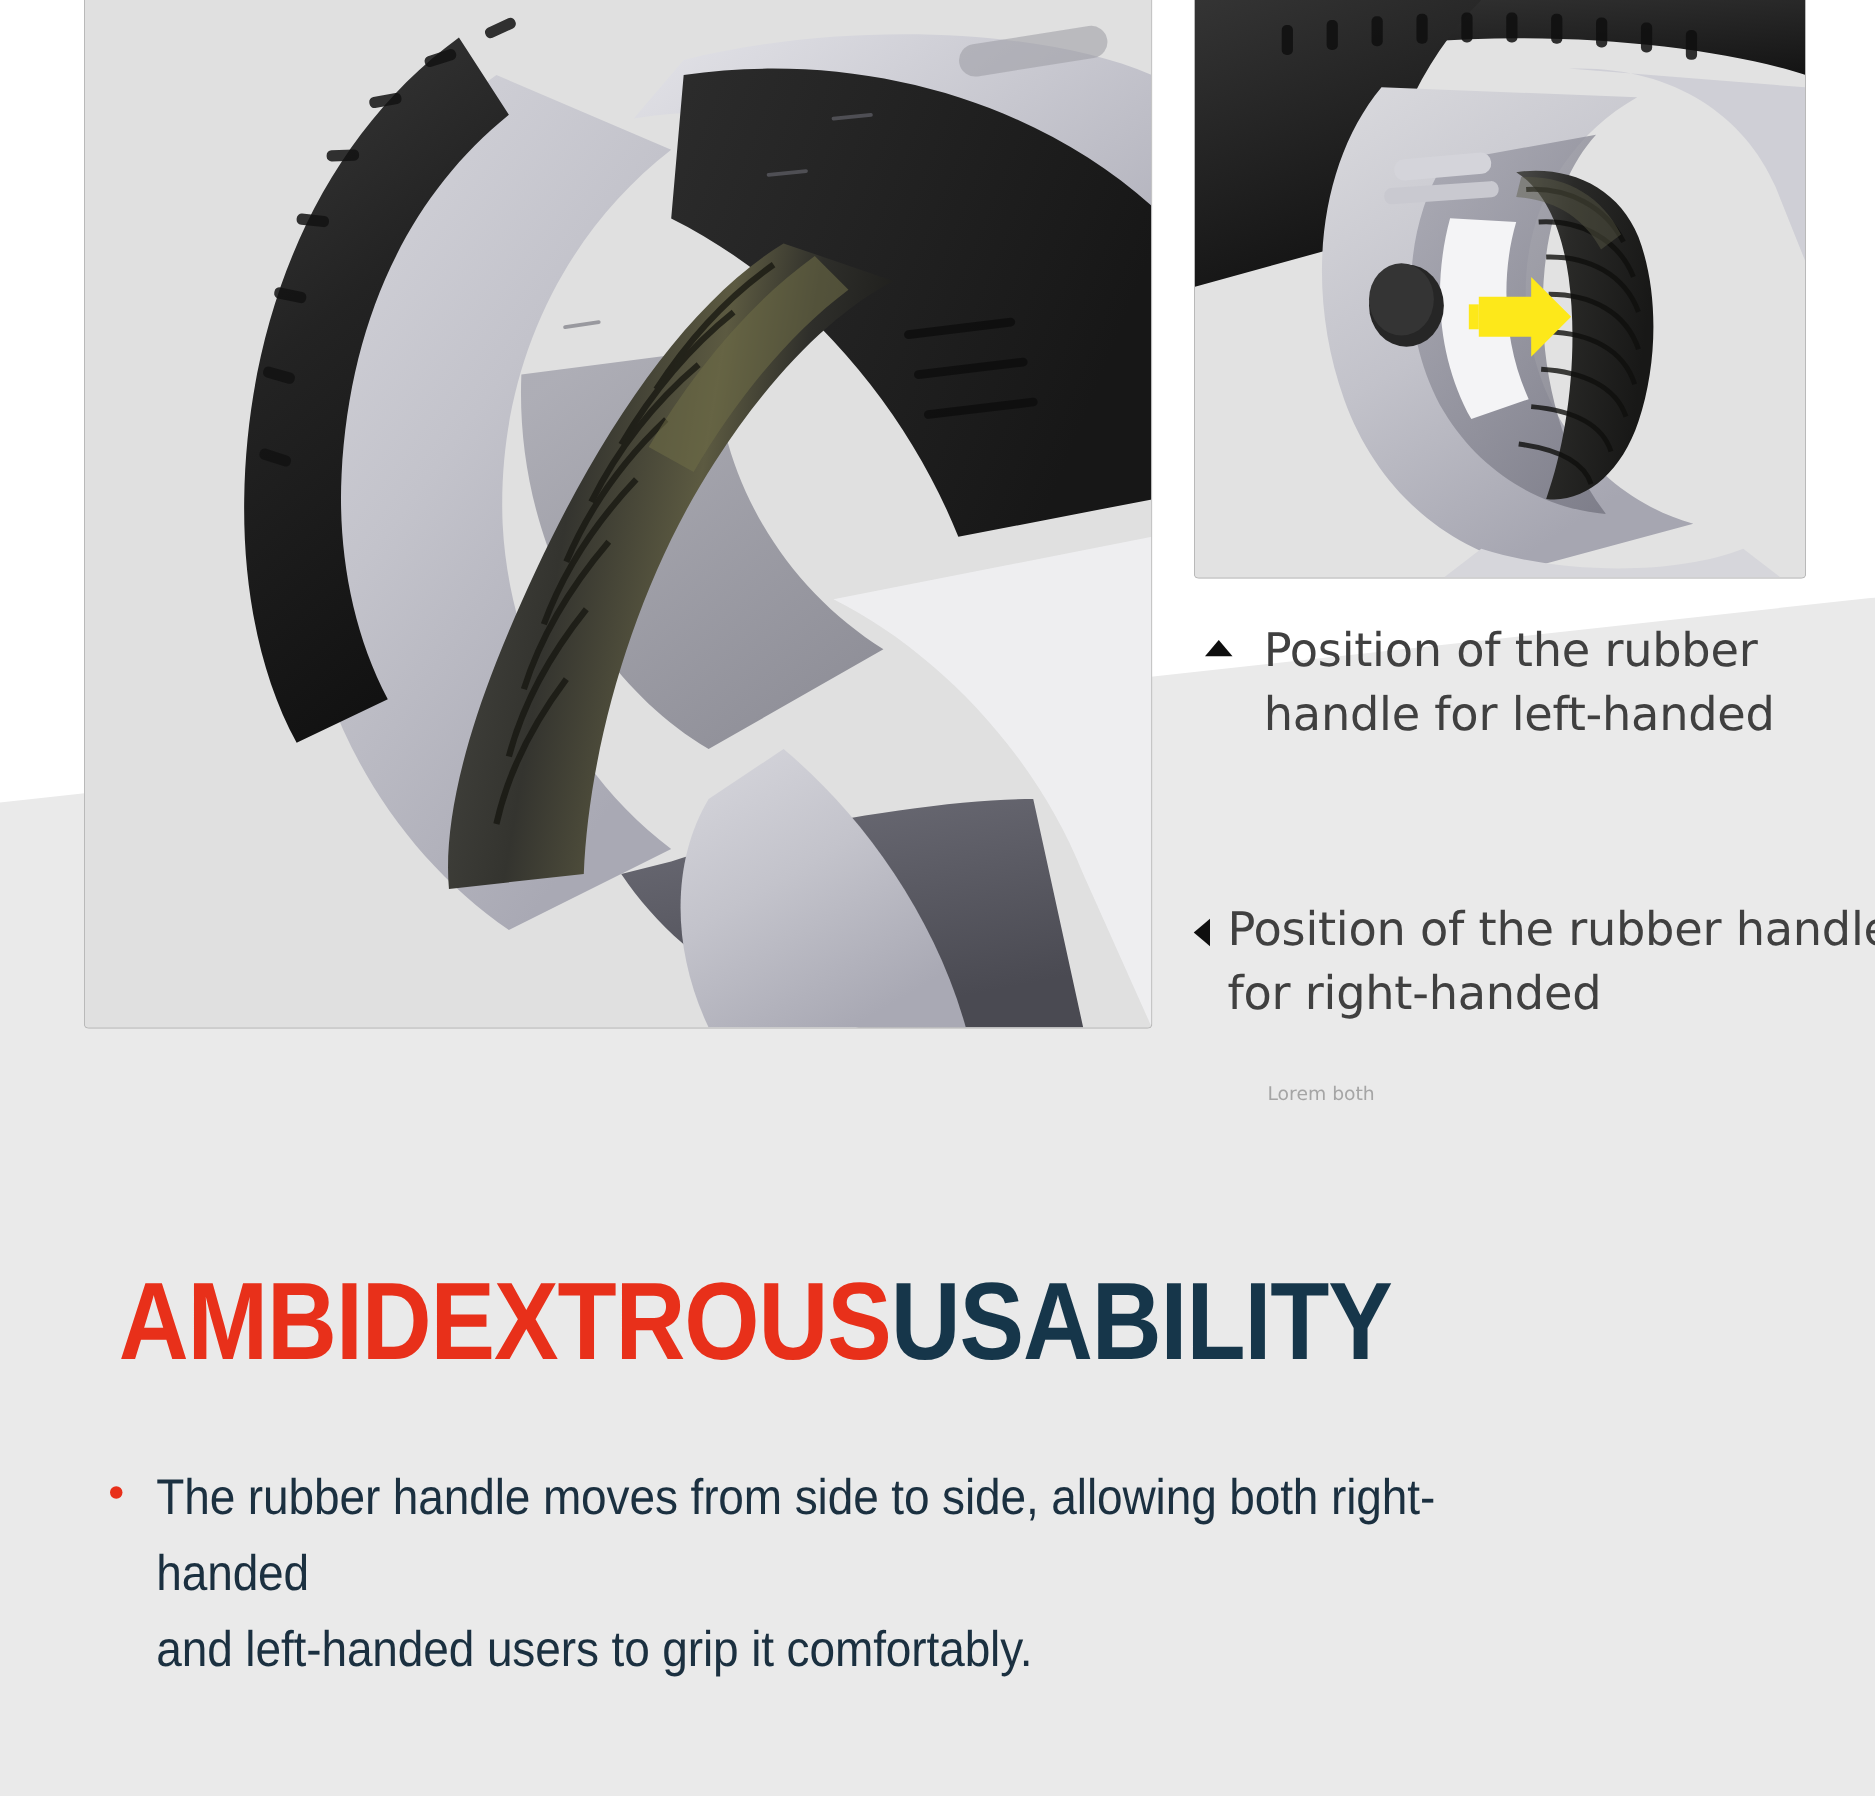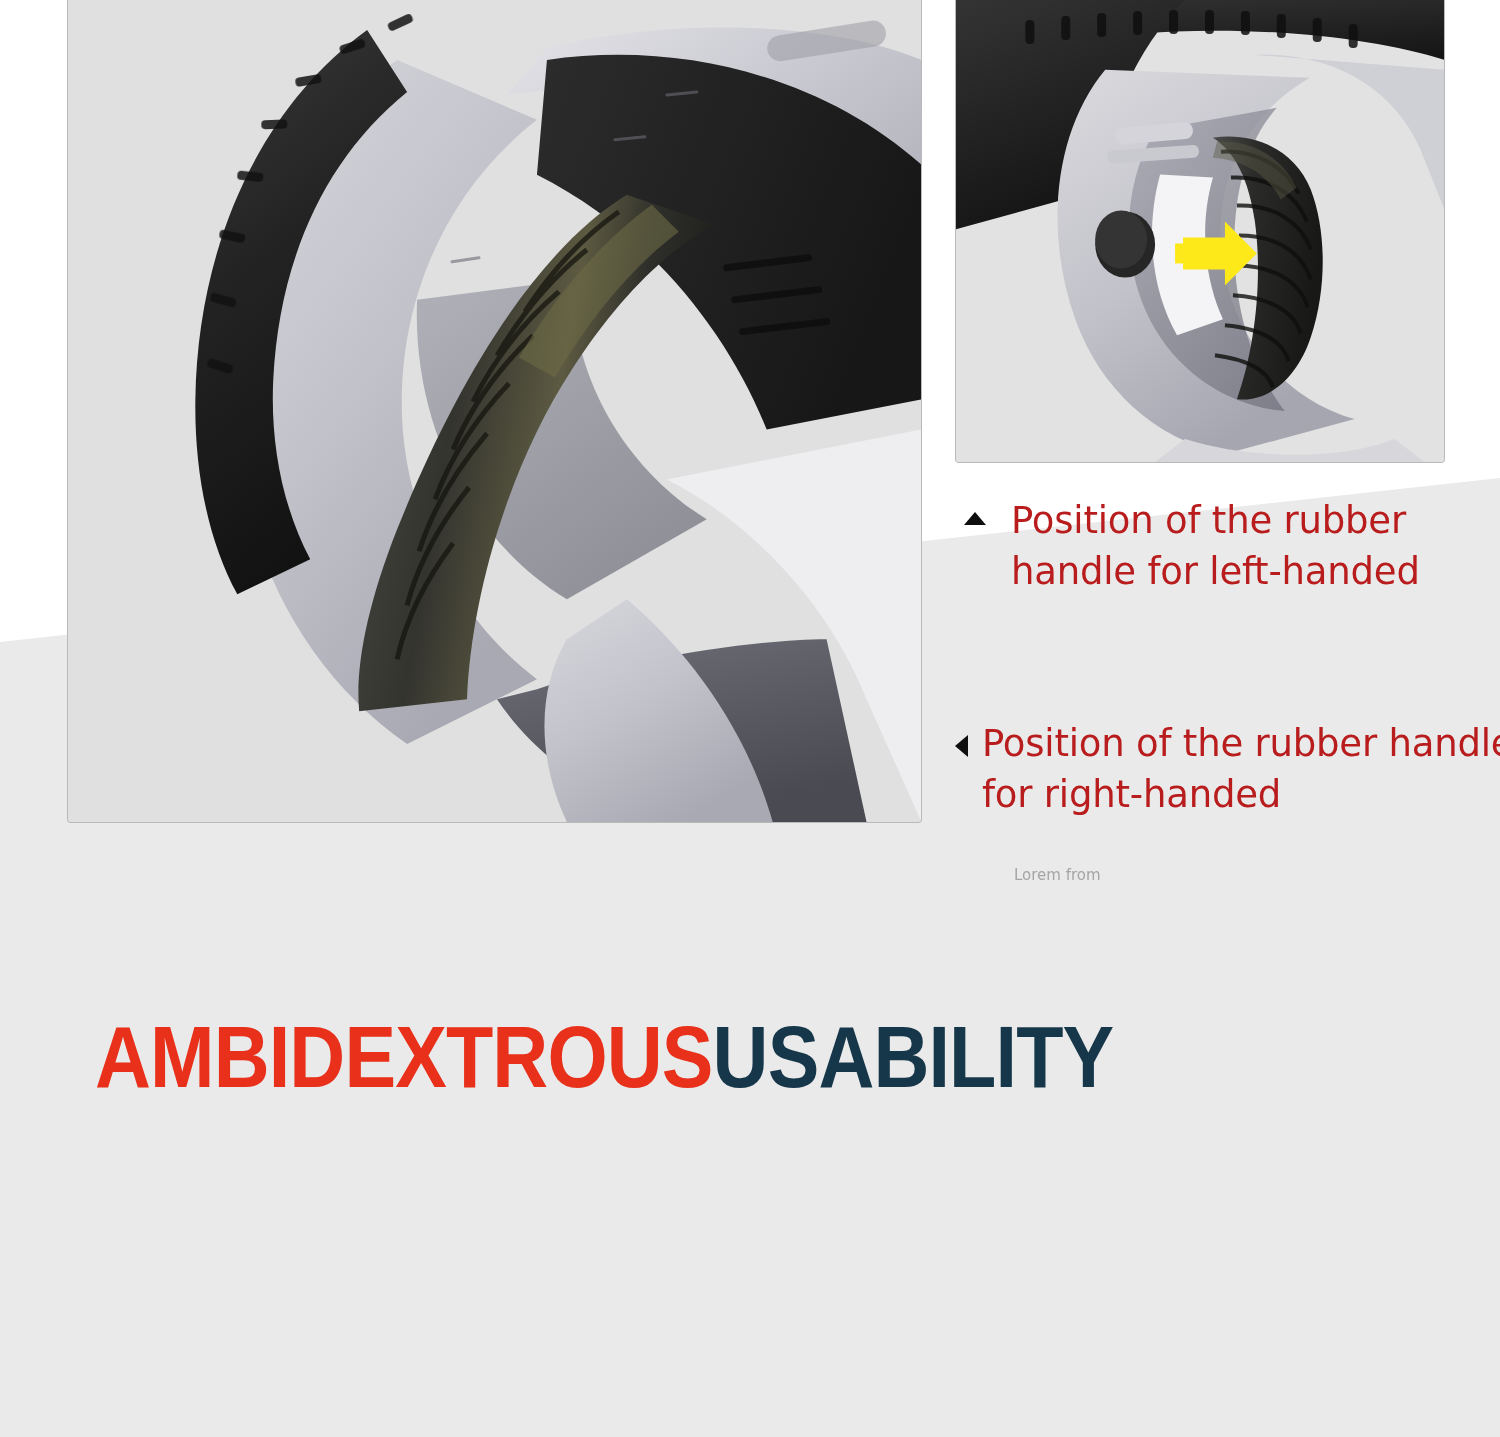--- a/index.html
+++ b/index.html
@@ -95,21 +95,21 @@
     border-top: 11px solid transparent;
     border-bottom: 11px solid transparent;
     border-right: 13px solid #0e0e0e;
     margin-right: 14px;
     margin-left: 5px;
   }
   .callout-text {
     font-family: "DejaVu Sans", sans-serif;
     font-size: 37px;
     line-height: 1.38;
-    color: #b91c1c;
+    color: #404040;
     letter-spacing: -0.2px;
     white-space: pre-line;
   }
   .callout-2 .callout-text { white-space: pre-line; }
 
   
   .lorem {
     position: absolute;
     left: 1014px;
     top: 866px;
@@ -383,21 +383,26 @@
     <div class="callout-text">Position of the rubber
 handle for left-handed</div>
   </div>
 
   <div class="callout callout-2">
     <div class="tri tri-left"></div>
     <div class="callout-text">Position of the rubber handle
 for right-handed</div>
   </div>
 
-  <div class="lorem">Lorem from</div>
+  <div class="lorem">Lorem both</div>
 
 
   <div class="headline">
     <span class="hl-red">AMBIDEXTROUS</span><span class="hl-navy">USABILITY</span>
   </div>
 
+  <div class="body-block">
+    <div class="bullet-dot"></div>
+    <div class="body-text">The rubber handle moves from side to side, allowing both right-handed
+and left-handed users to grip it comfortably.</div>
+  </div>
 
 </div>
 
 </body></html>

